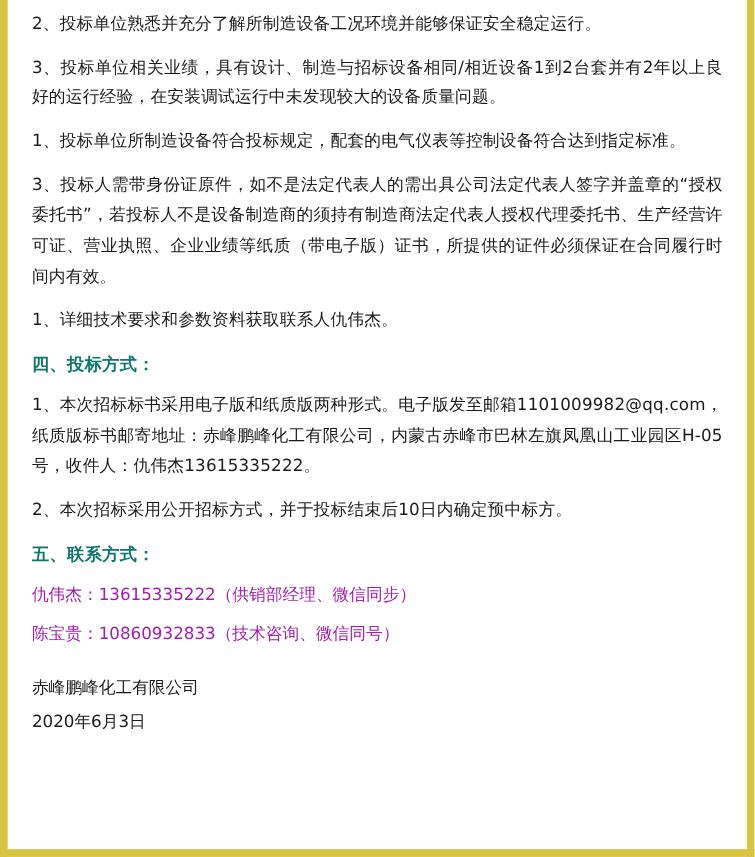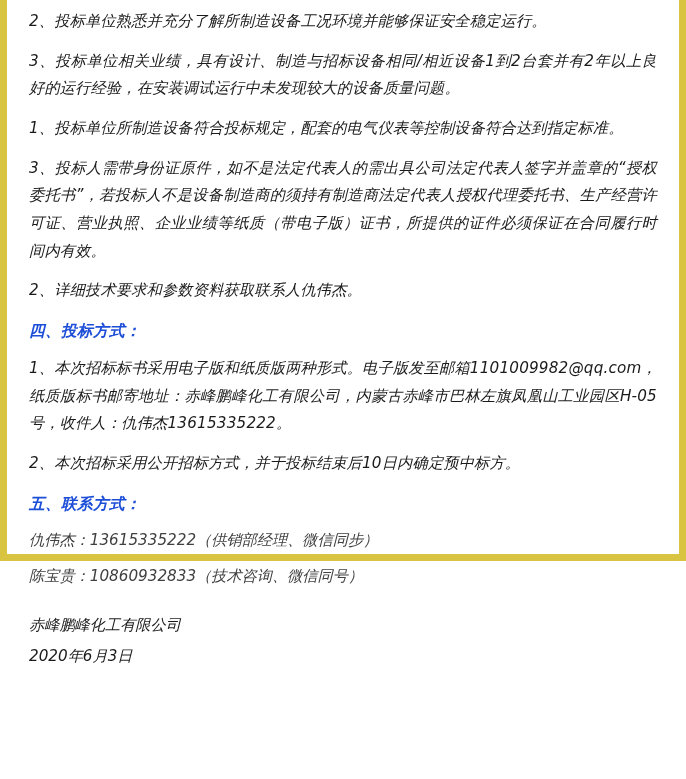--- a/index.html
+++ b/index.html
@@ -9,27 +9,26 @@
   body {
     width: 686px;
     height: 779px;
     background: #ffffff;
     font-family: "DejaVu Sans", "Liberation Sans", sans-serif;
     overflow: hidden;
   }
   .page {
     position: relative;
     width: 686px;
-    height: 561px;
+    height: 779px;
     box-sizing: border-box;
     background: #ffffff;
     border-left: 7px solid #d9c441;
     border-right: 7px solid #d9c441;
     border-bottom: 7px solid #d9c441;
-    font-style: italic;
   }
   .inner {
     position: relative;
     box-sizing: border-box;
     padding: 8px 22px 0 22px;
     height: 100%;
   }
   p.para {
     margin: 0 0 12px 0;
     font-size: 15.2px;
@@ -37,31 +36,31 @@
     color: #1a1a1a;
     text-align: justify;
     text-justify: inter-ideograph;
     letter-spacing: 0.2px;
   }
   p.heading {
     margin: 0 0 10px 0;
     font-size: 15.6px;
     line-height: 1.8;
     font-weight: bold;
-    color: #1d4ed8;
+    color: #0f766e;
     letter-spacing: 0.4px;
   }
   .sp-top {
     margin-top: 2px;
   }
   .contact-line {
     margin: 0 0 10px 0;
     font-size: 15.2px;
     line-height: 1.7;
-    color: #404040;
+    color: #a21caf;
   }
   .signature {
     margin-top: 22px;
     text-align: left;
     font-size: 15.2px;
     line-height: 1.9;
     color: #1a1a1a;
     padding-right: 8px;
   }
   .signature div {
@@ -71,21 +70,21 @@
 </head>
 <body>
 
 <div class="page">
   <div class="inner">
 
     <p class="para sp-top">2、投标单位熟悉并充分了解所制造设备工况环境并能够保证安全稳定运行。</p>
     <p class="para">3、投标单位相关业绩，具有设计、制造与招标设备相同/相近设备1到2台套并有2年以上良好的运行经验，在安装调试运行中未发现较大的设备质量问题。</p>
     <p class="para">1、投标单位所制造设备符合投标规定，配套的电气仪表等控制设备符合达到指定标准。</p>
     <p class="para">3、投标人需带身份证原件，如不是法定代表人的需出具公司法定代表人签字并盖章的“授权委托书”，若投标人不是设备制造商的须持有制造商法定代表人授权代理委托书、生产经营许可证、营业执照、企业业绩等纸质（带电子版）证书，所提供的证件必须保证在合同履行时间内有效。</p>
-    <p class="para">2、详细技术要求和参数资料获取联系人仇伟杰。</p>
+    <p class="para">1、详细技术要求和参数资料获取联系人仇伟杰。</p>
 
     <p class="heading">四、投标方式：</p>
     <p class="para">1、本次招标标书采用电子版和纸质版两种形式。电子版发至邮箱1101009982@qq.com，纸质版标书邮寄地址：赤峰鹏峰化工有限公司，内蒙古赤峰市巴林左旗凤凰山工业园区H-05号，收件人：仇伟杰13615335222。</p>
     <p class="para">2、本次招标采用公开招标方式，并于投标结束后10日内确定预中标方。</p>
 
     <p class="heading">五、联系方式：</p>
     <p class="contact-line">仇伟杰：13615335222（供销部经理、微信同步）</p>
     <p class="contact-line">陈宝贵：10860932833（技术咨询、微信同号）</p>
 
     <div class="signature">

